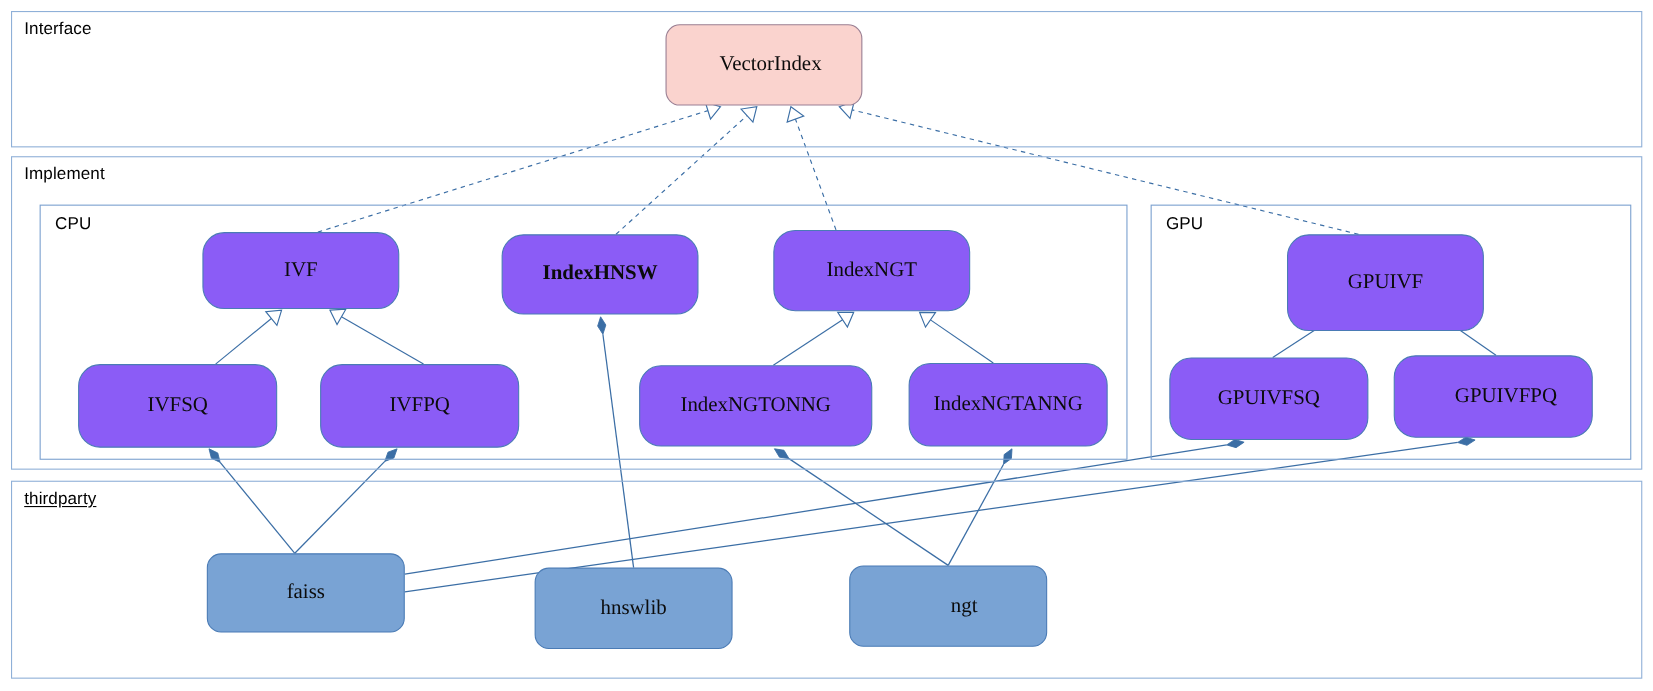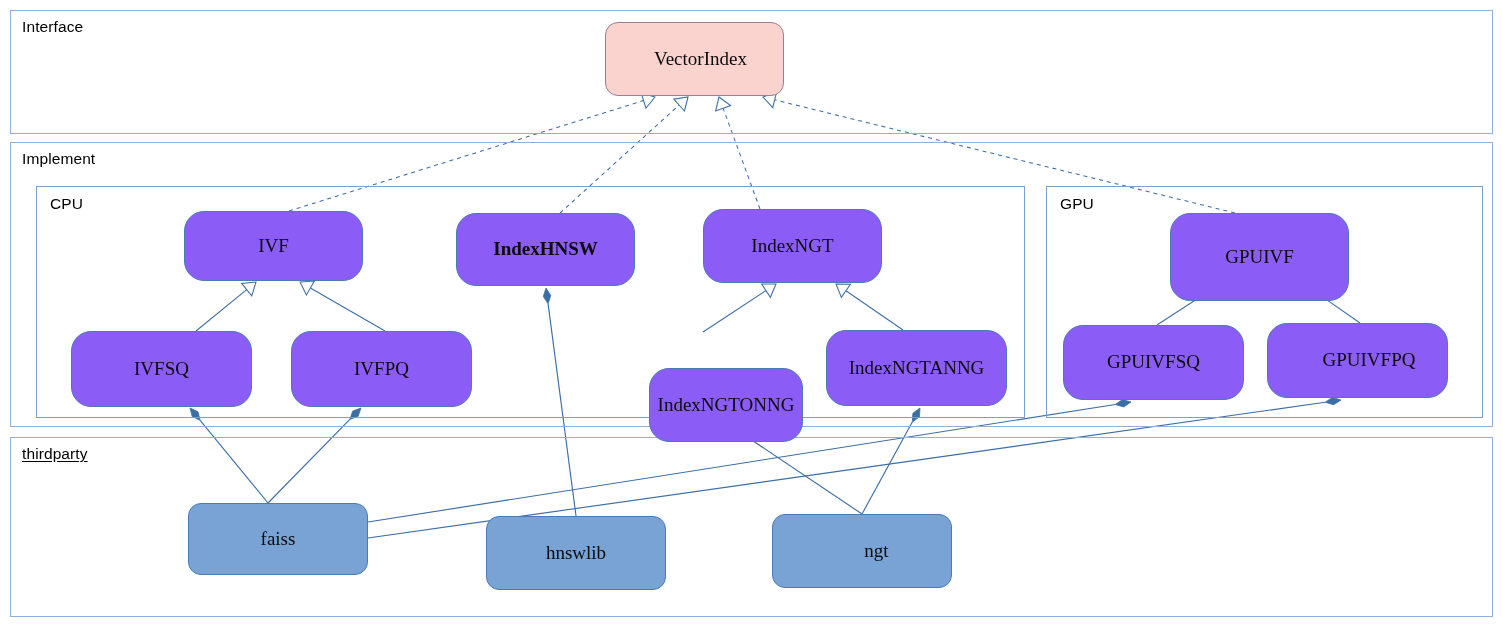--- a/index.html
+++ b/index.html
@@ -120,21 +120,21 @@
       </div>
       <div class="node cpu" style="left: 703px; top: 209px; width: 179px; height: 74px;">
         <span>IndexNGT</span>
       </div>
       <div class="node cpu" style="left: 71px; top: 331px; width: 181px; height: 76px;">
         <span>IVFSQ</span>
       </div>
       <div class="node cpu" style="left: 291px; top: 331px; width: 181px; height: 76px; align-items: center;">
         <span>IVFPQ</span>
       </div>
-      <div class="node cpu" style="left: 649px; top: 332px; width: 154px; height: 74px; margin-top: 36px;">
+      <div class="node cpu" style="left: 581px; top: 332px; width: 212px; height: 74px;">
         <span>IndexNGTONNG</span>
       </div>
       <div class="node cpu" style="left: 826px; top: 330px; width: 181px; height: 76px; align-items: center;">
         <span>IndexNGTANNG</span>
       </div>
       <div class="node cpu" style="left: 1170px; top: 213px; width: 179px; height: 88px;">
         <span>GPUIVF</span>
       </div>
       <div class="node cpu" style="left: 1063px; top: 325px; width: 181px; height: 75px;">
         <span>GPUIVFSQ</span>

